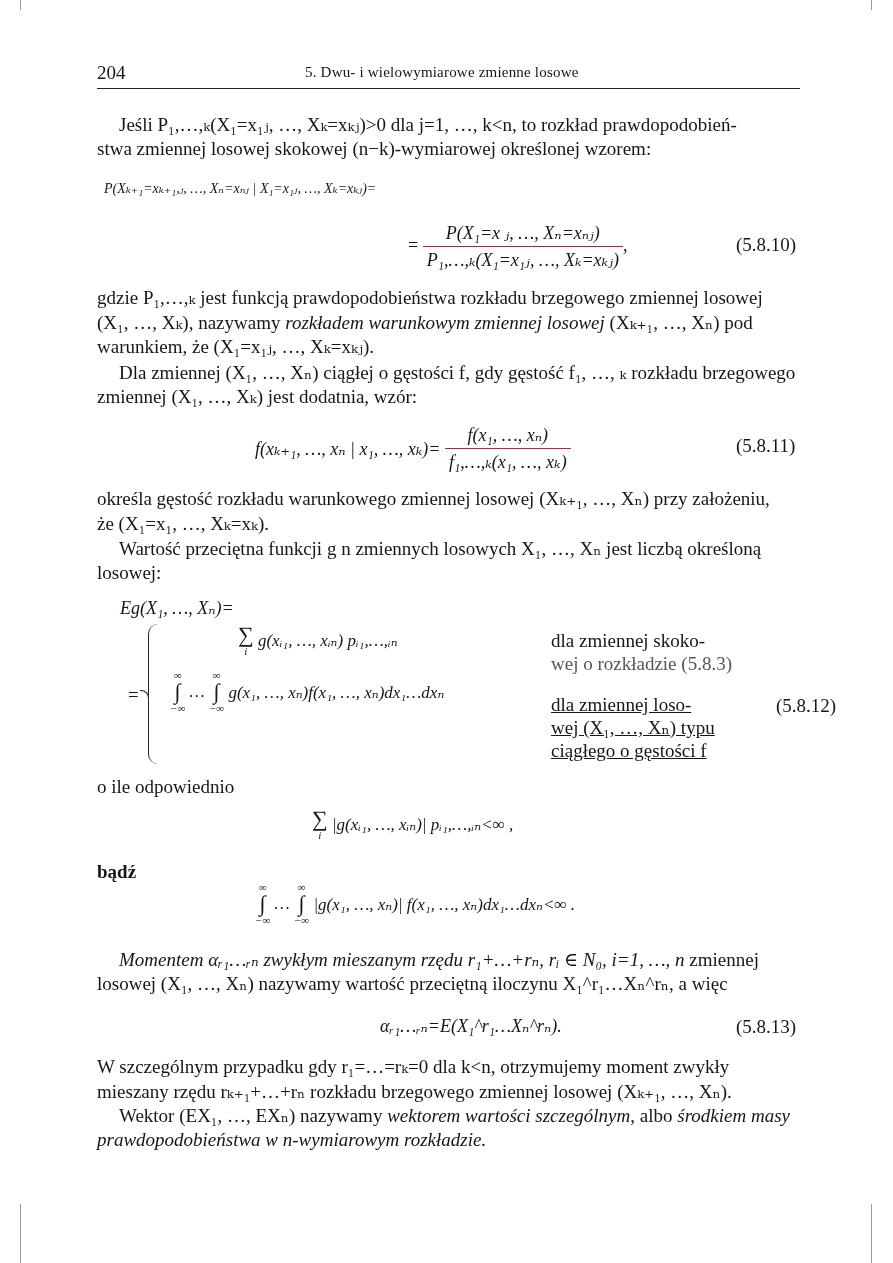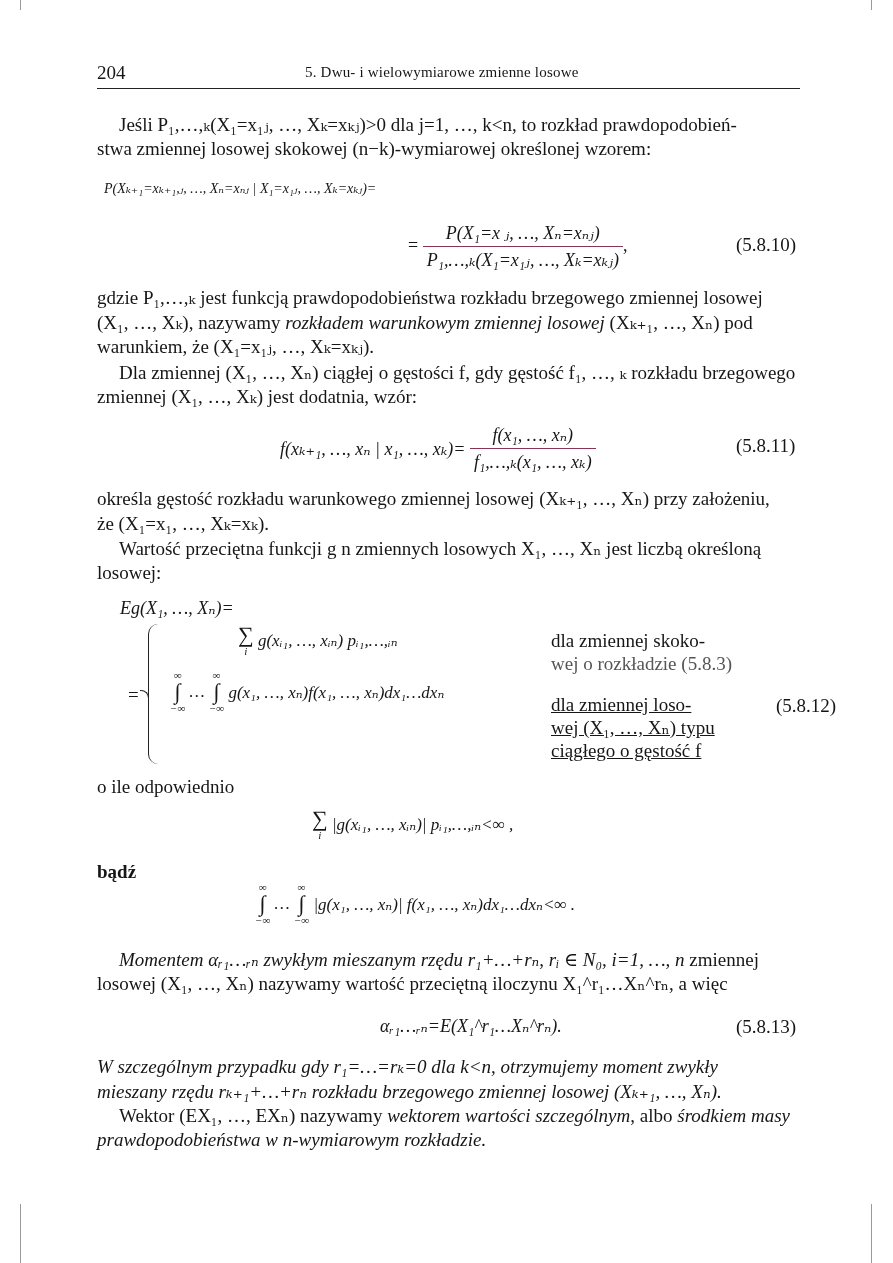--- a/index.html
+++ b/index.html
@@ -78,21 +78,21 @@
 </div>
 
 <div class="para indent" style="top:361px;">
   <div>Dla zmiennej (X₁, …, Xₙ) ciągłej o gęstości f, gdy gęstość f₁, …, ₖ rozkładu brzegowego</div>
 </div>
 <div class="para" style="top:385px;">
   <div>zmiennej (X₁, …, Xₖ) jest dodatnia, wzór:</div>
 </div>
 
 <div class="eq i" style="left:255px;top:424px;font-size:18px;">
-  <span style="vertical-align:middle;margin-left:25px;">f(xₖ₊₁, …, xₙ | x₁, …, xₖ)=</span>
+  <span style="vertical-align:middle;">f(xₖ₊₁, …, xₙ | x₁, …, xₖ)=</span>
   <span class="frac">
     <span class="num">f(x₁, …, xₙ)</span>
     <span class="den">f₁,…,ₖ(x₁, …, xₖ)</span>
   </span>
 </div>
 <div class="eqno" style="left:736px;top:435px;">(5.8.11)</div>
 
 <div class="para" style="top:487px;">
   <div>określa gęstość rozkładu warunkowego zmiennej losowej (Xₖ₊₁, …, Xₙ) przy założeniu,</div>
   <div>że (X₁=x₁, …, Xₖ=xₖ).</div>
@@ -134,21 +134,21 @@
   <span class="bigop">
     <span class="lim">∞</span>
     <span class="op">∫</span>
     <span class="lim">−∞</span>
   </span>
   <span style="vertical-align:middle;">g(x₁, …, xₙ)f(x₁, …, xₙ)dx₁…dxₙ</span>
 </div>
 <div class="cond" style="top:693px;text-decoration:underline;">
   <div>dla zmiennej loso-</div>
   <div>wej (X₁, …, Xₙ) typu</div>
-  <div>ciągłego o gęstość f</div>
+  <div>ciągłego o gęstości f</div>
 </div>
 <div class="eqno" style="left:776px;top:695px;">(5.8.12)</div>
 
 <div class="para" style="top:775px;">
   <div>o ile odpowiednio</div>
 </div>
 
 <div class="eq i" style="left:312px;top:808px;font-size:17px;">
   <span class="bigop">
     <span class="op">∑</span>
@@ -181,21 +181,21 @@
 </div>
 <div class="para" style="top:972px;">
   <div>losowej (X₁, …, Xₙ) nazywamy wartość przeciętną iloczynu X₁^r₁…Xₙ^rₙ, a więc</div>
 </div>
 
 <div class="eq i" style="left:380px;top:1015px;font-size:18px;">
   <span>αᵣ₁…ᵣₙ=E(X₁^r₁…Xₙ^rₙ).</span>
 </div>
 <div class="eqno" style="left:736px;top:1016px;">(5.8.13)</div>
 
-<div class="para" style="top:1055px;font-style:italic;">
+<div class="para" style="top:1055px;">
   <div>W szczególnym przypadku gdy r₁=…=rₖ=0 dla k&lt;n, otrzymujemy moment zwykły</div>
   <div>mieszany rzędu rₖ₊₁+…+rₙ rozkładu brzegowego zmiennej losowej (Xₖ₊₁, …, Xₙ).</div>
 </div>
 
 <div class="para indent" style="top:1104px;">
   <div><span>Wektor (EX₁, …, EXₙ) nazywamy </span><span class="i">wektorem wartości szczególnym</span><span>, albo </span><span class="i">środkiem masy</span></div>
 </div>
 <div class="para" style="top:1128px;">
   <div class="i">prawdopodobieństwa w n-wymiarowym rozkładzie.</div>
 </div>

